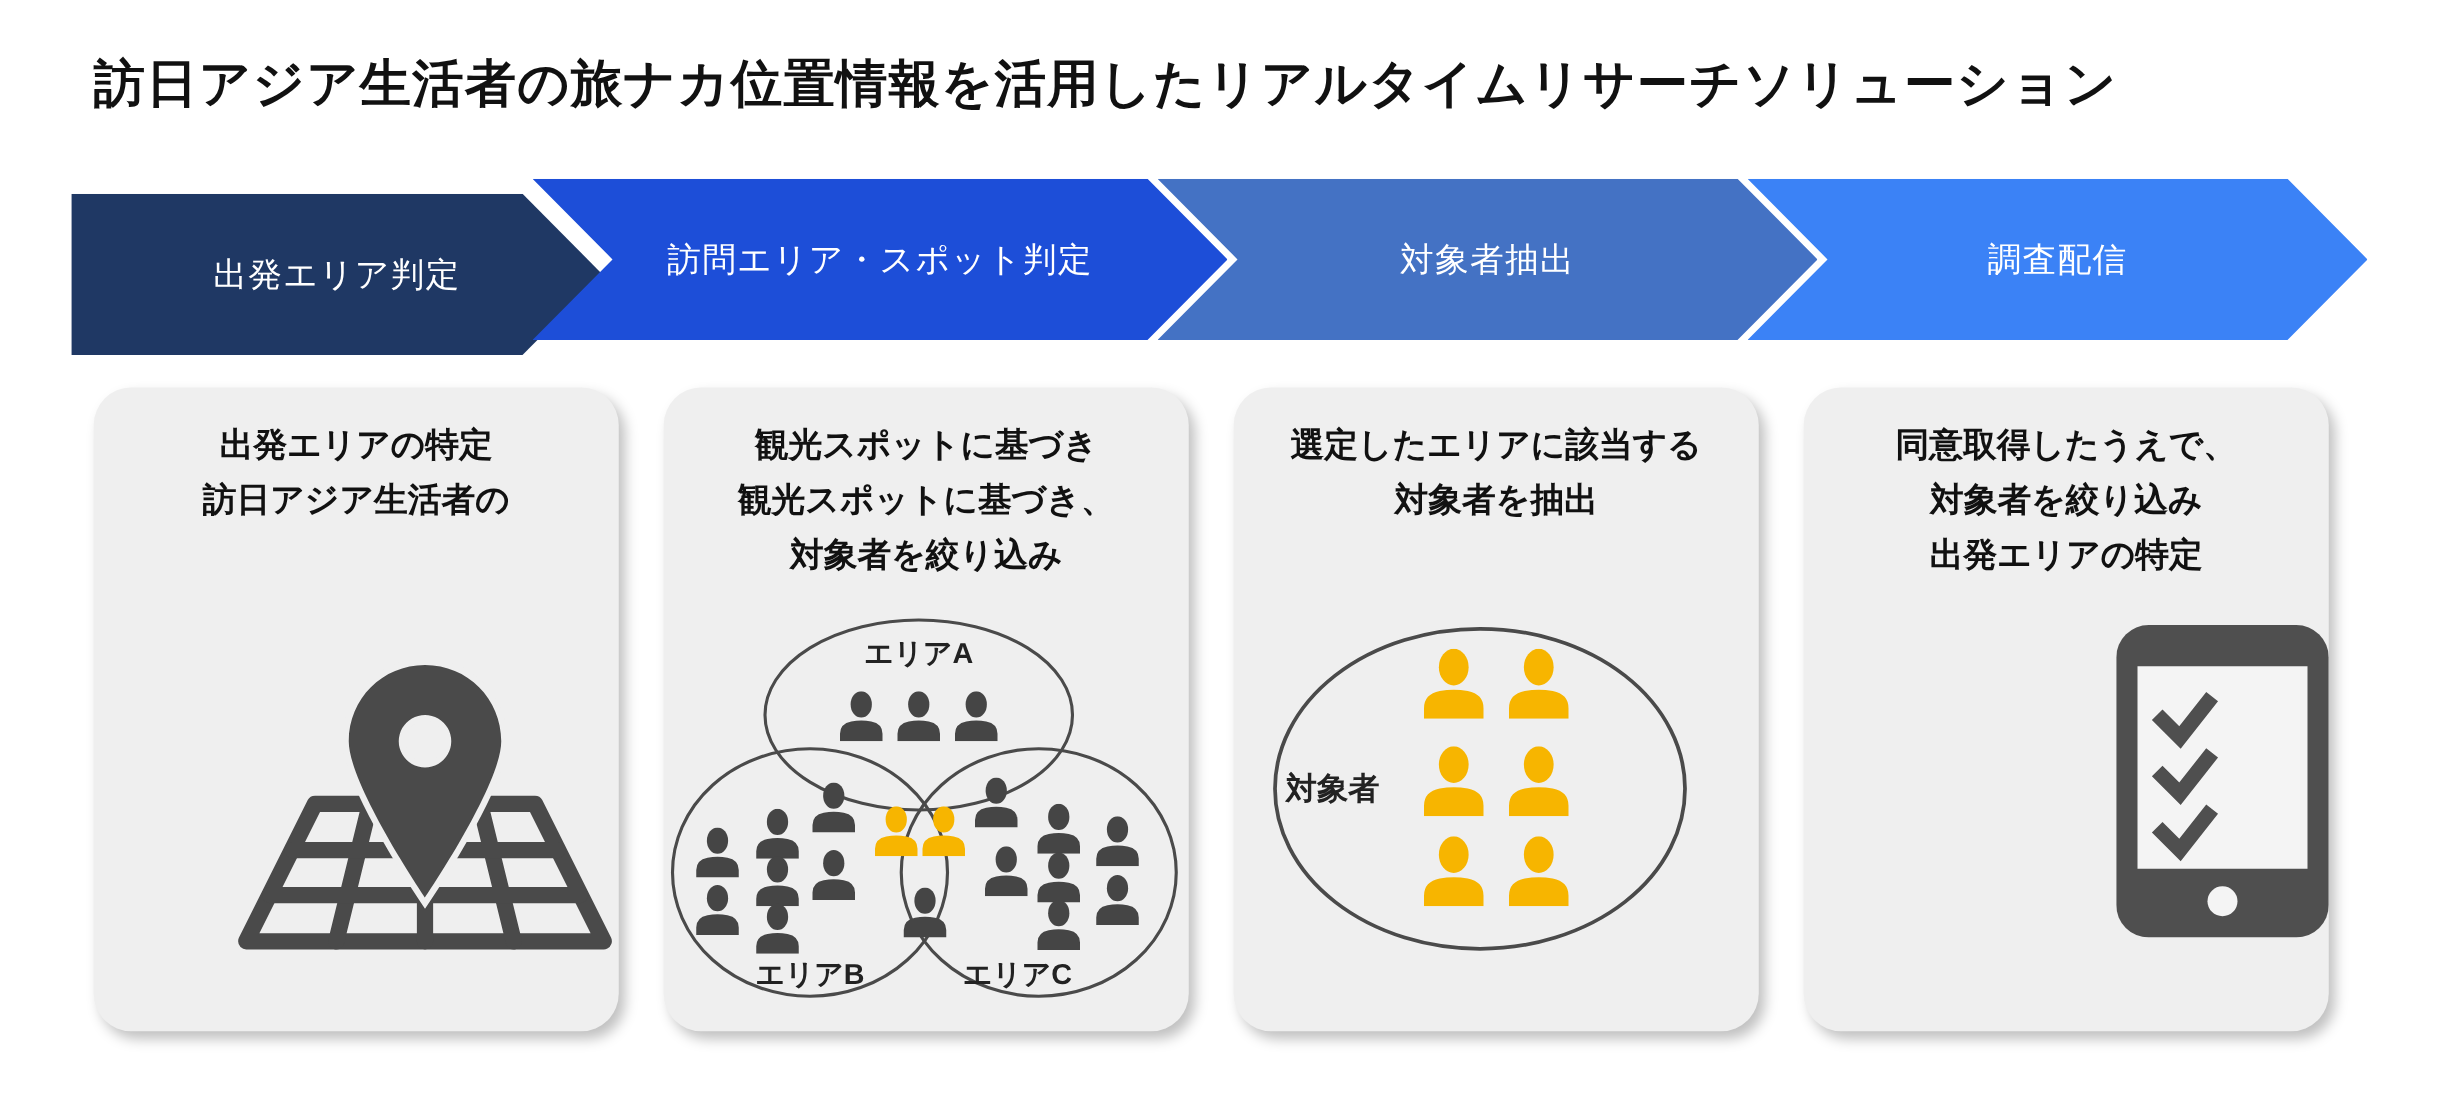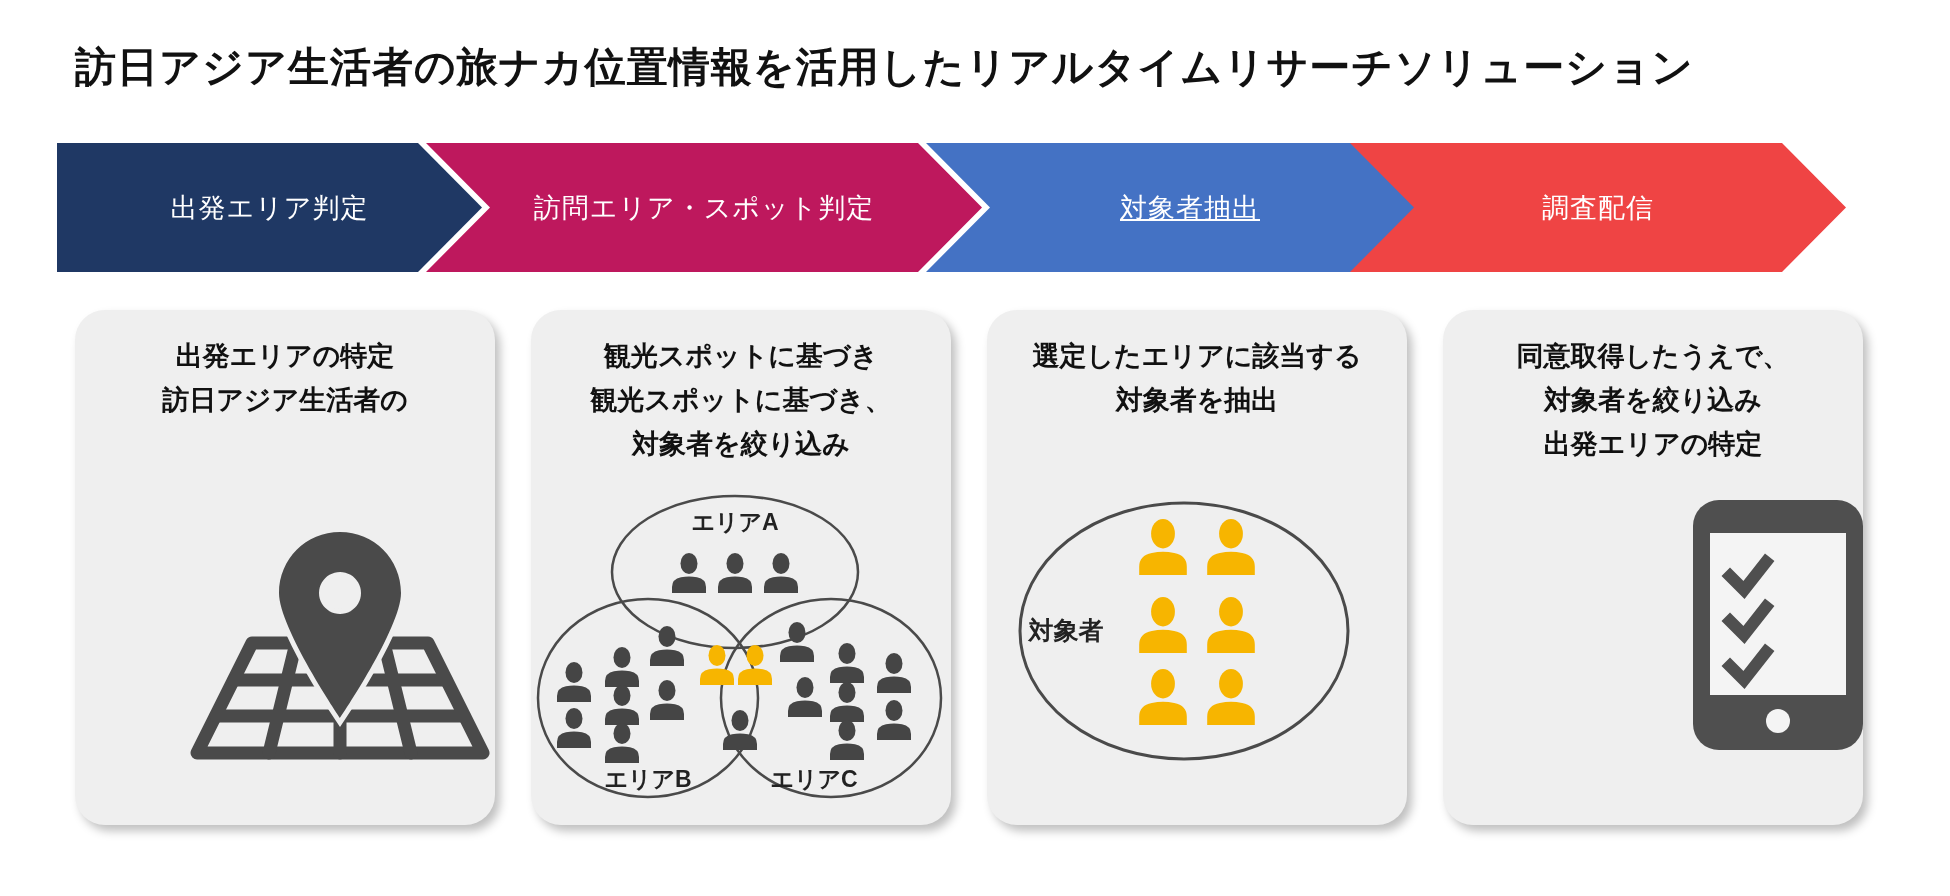--- a/index.html
+++ b/index.html
@@ -8,26 +8,26 @@
   #stage { position:relative; width:1596px; height:896px; background:#ffffff; }
 
   .main-title { position:absolute; left:75px; top:40px; width:1800px;
     font-size:41px; font-weight:bold; color:#111111; letter-spacing:1px; }
 
   .chevron-band { position:absolute; left:0; top:143px; width:1950px; height:129px; }
   .chev { position:absolute; top:0; height:129px; display:flex; align-items:center; justify-content:center;
     color:#ffffff; font-size:27px; letter-spacing:1px; }
   .chev-label { white-space:nowrap; }
   .chev1 { left:57px;  width:425px; background:#1F3864;
-    clip-path:polygon(0 0, calc(100% - 64px) 0, 100% 50%, calc(100% - 64px) 100%, 0 100%); }
-  .chev2 { left:426px; width:556px; background:#be185d;
+    clip-path:polygon(0 0, calc(100% - 64px) 0, 100% 50%, calc(100% - 64px) 100%, 0 100%);margin-top:12px; }
+  .chev2 { left:426px; width:556px; background:#1d4ed8;
     clip-path:polygon(0 0, calc(100% - 64px) 0, 100% 50%, calc(100% - 64px) 100%, 0 100%, 64px 50%); }
   .chev3 { left:926px; width:528px; background:#4472C4;
-    clip-path:polygon(0 0, calc(100% - 64px) 0, 100% 50%, calc(100% - 64px) 100%, 0 100%, 64px 50%);text-decoration:underline; }
-  .chev4 { left:1350px; width:496px; background:#ef4444;
+    clip-path:polygon(0 0, calc(100% - 64px) 0, 100% 50%, calc(100% - 64px) 100%, 0 100%, 64px 50%); }
+  .chev4 { left:1398px; width:496px; background:#3b82f6;
     clip-path:polygon(0 0, calc(100% - 64px) 0, 100% 50%, calc(100% - 64px) 100%, 0 100%, 64px 50%);justify-content:center; }
 
   .card { position:absolute; top:310px; width:420px; height:515px; background:#EFEFEF;
     border-radius:30px; box-shadow:5px 6px 10px rgba(0,0,0,0.25); }
   .card1 { left:75px; } .card2 { left:531px; } .card3 { left:987px; } .card4 { left:1443px; }
   .card-title { position:absolute; top:24px; left:0; width:100%; text-align:center;
     font-size:27px; font-weight:bold; color:#111111; line-height:44px; }
   .icon-wrap { position:absolute; left:0; width:100%; display:flex; justify-content:flex-end; }
   .c1-icon { top:200px; } .c2-icon { top:176px; } .c3-icon { top:173px; } .c4-icon { top:190px; }
 

